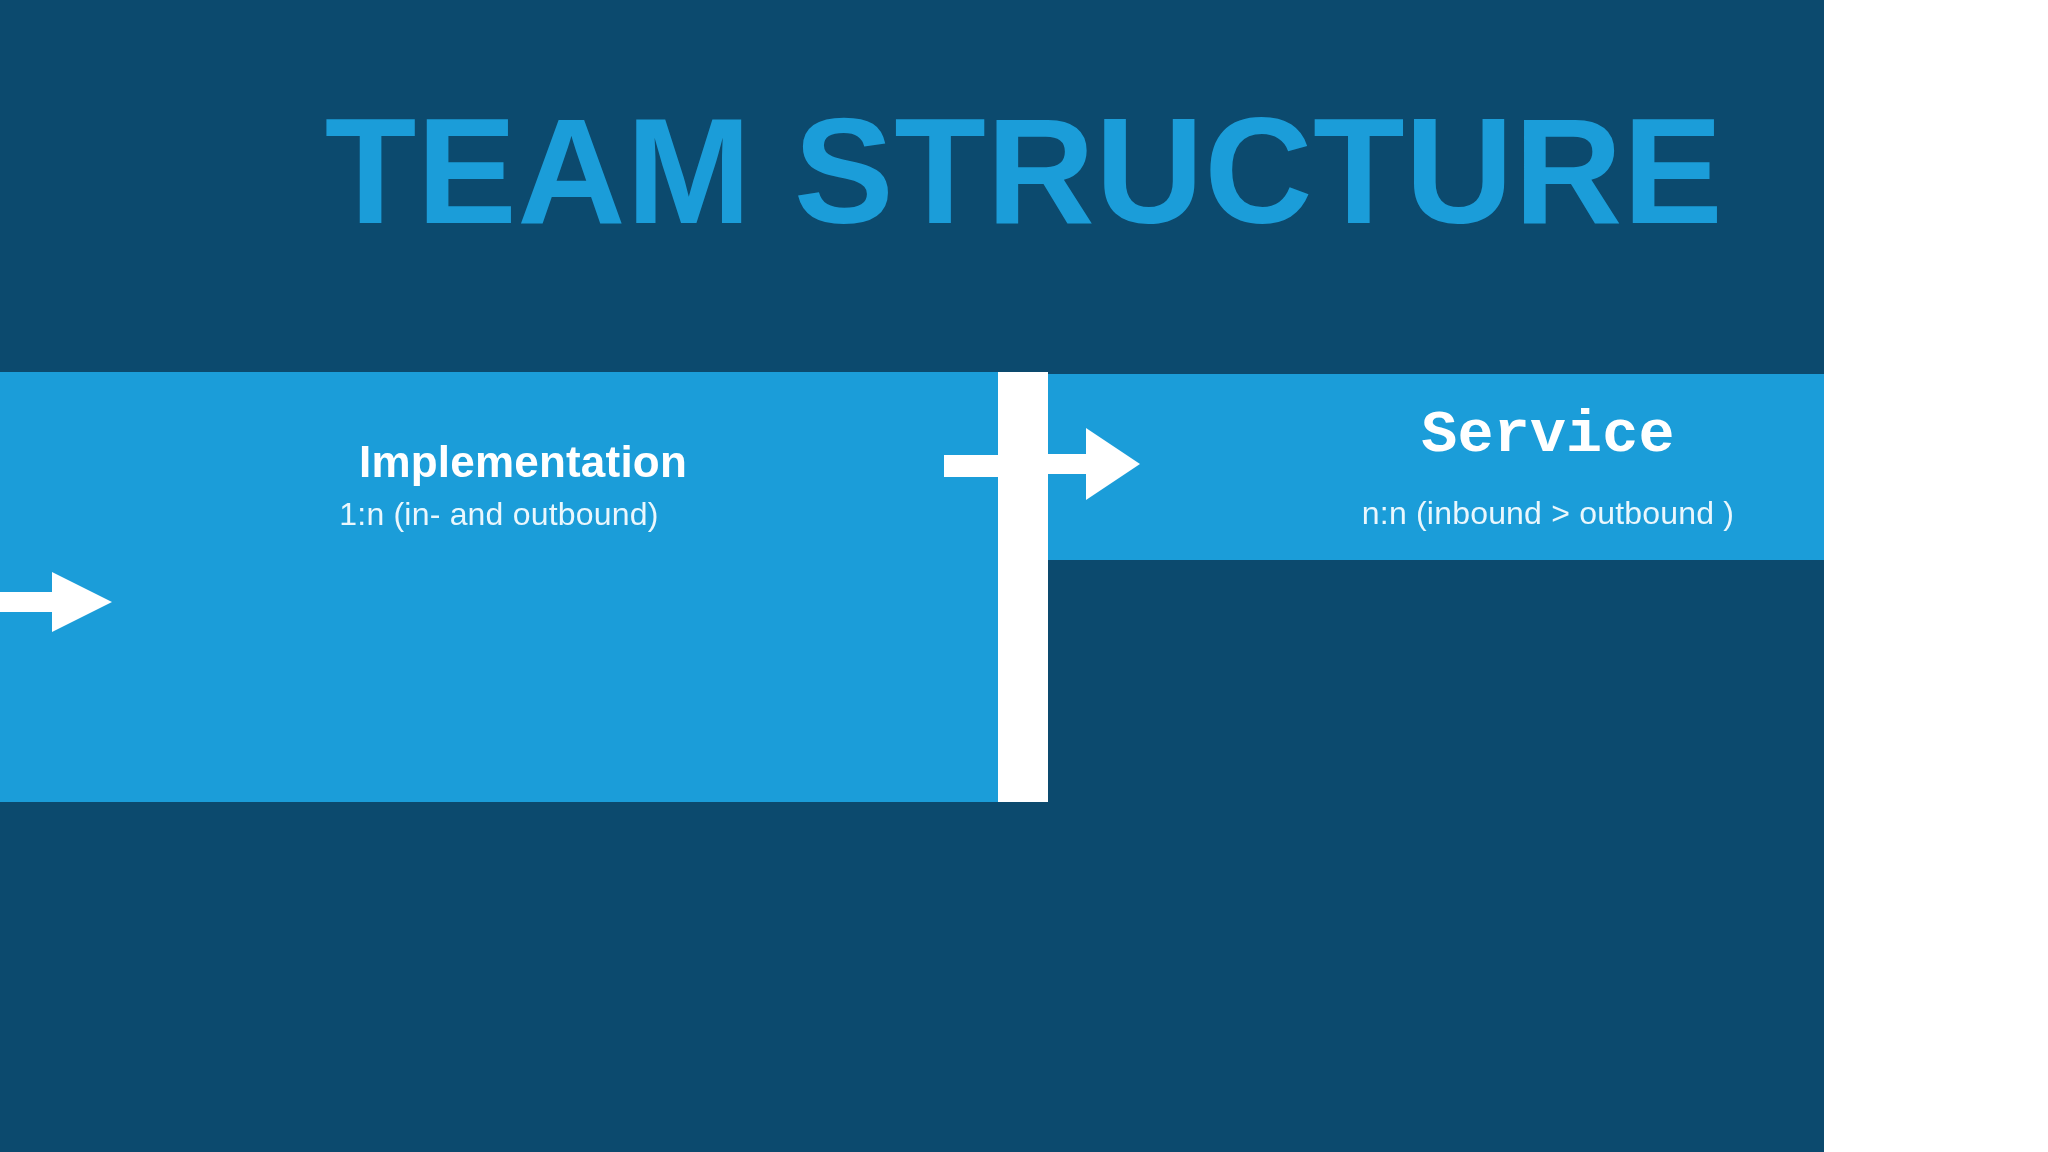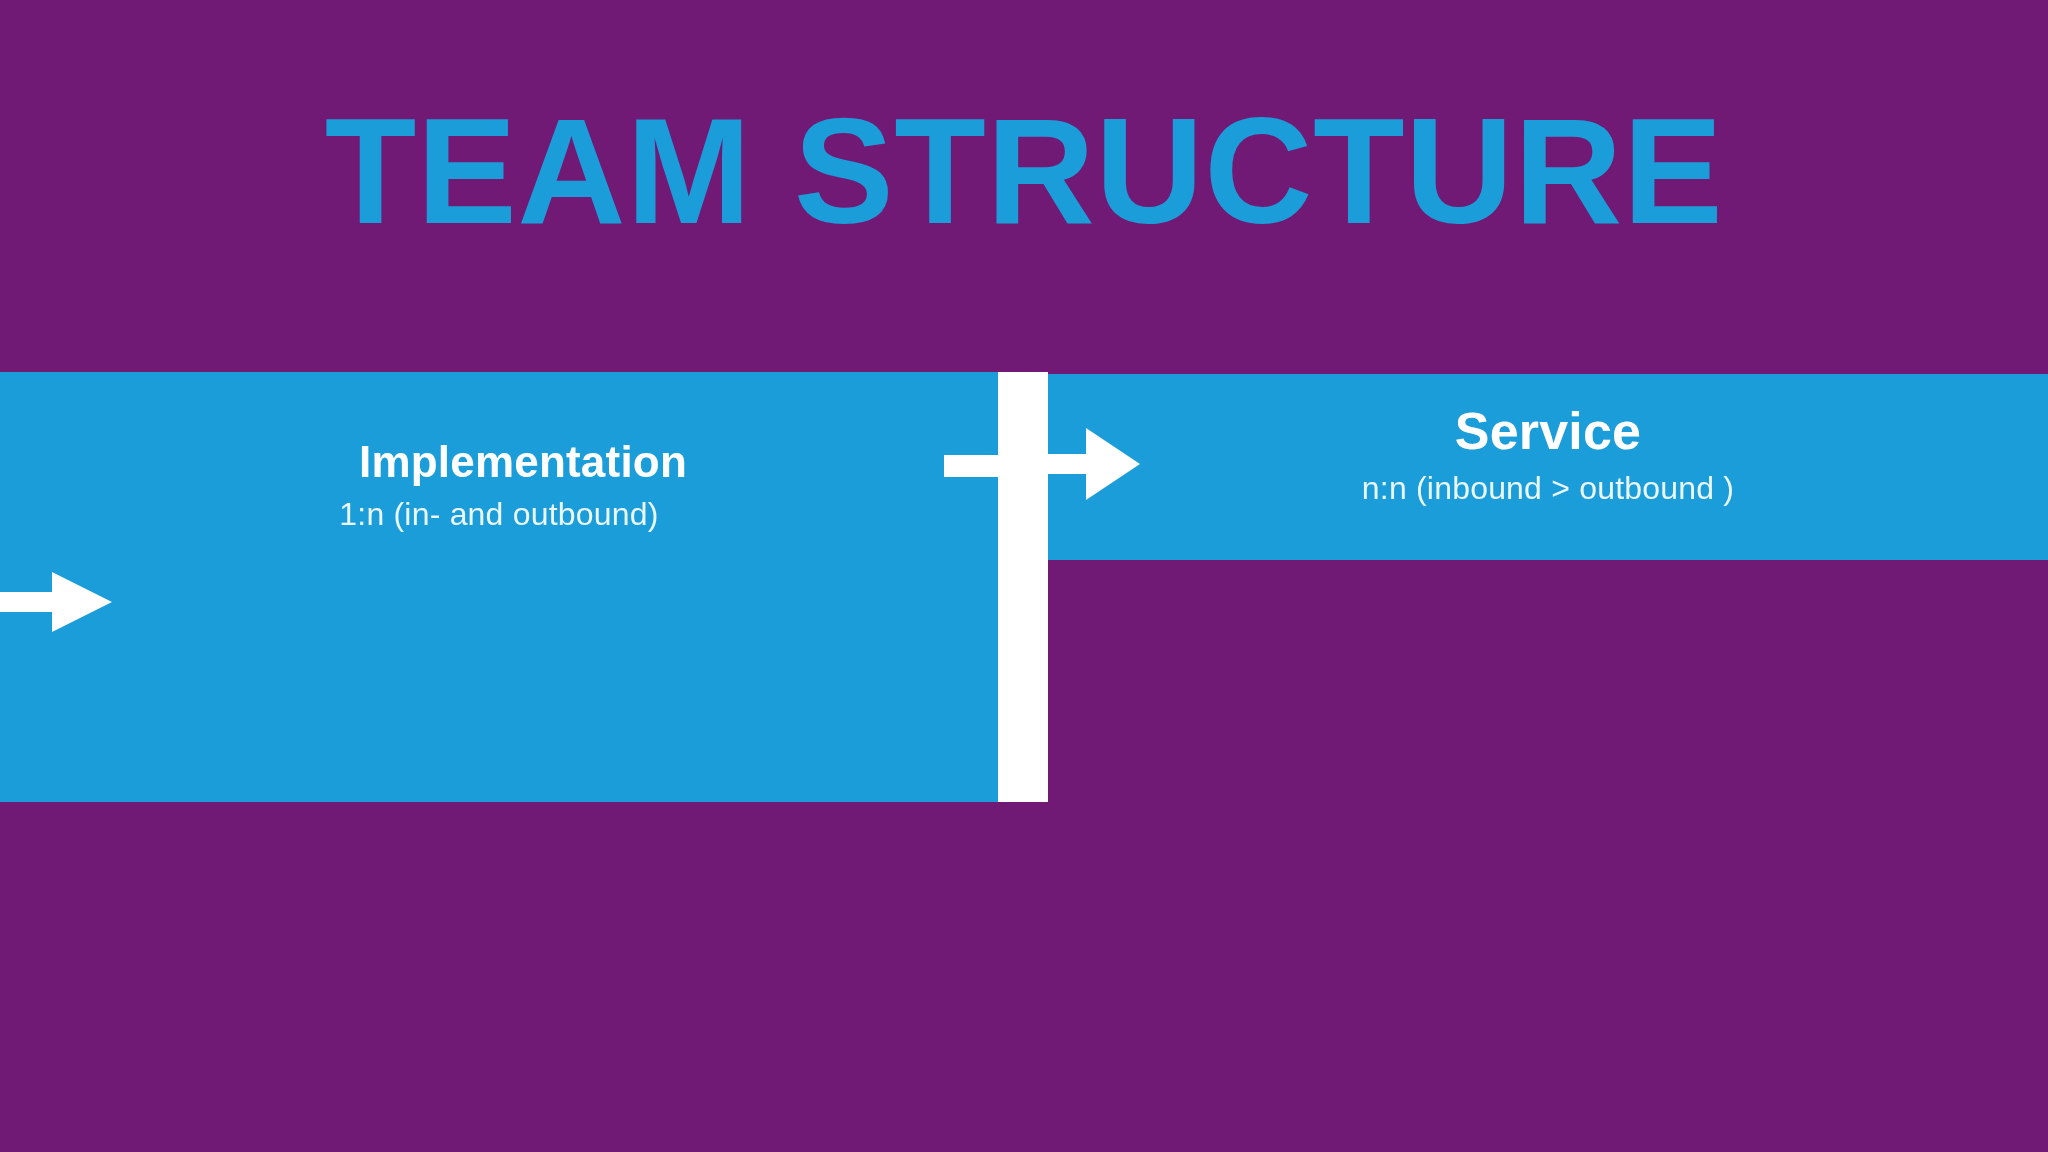--- a/index.html
+++ b/index.html
@@ -5,23 +5,23 @@
   html, body {
     margin: 0;
     padding: 0;
     background: #ffffff;
   }
   body {
     font-family: "Liberation Sans", sans-serif;
   }
   #slide {
     position: relative;
-    width: 2048px;
+    width: 1824px;
     height: 1152px;
-    background: #701a75;
+    background: #0c4a6e;
     overflow: hidden;
   }
 
   
   #title {
     position: absolute;
     left: 0;
     top: 96px;
     width: 2048px;
     text-align: center;
@@ -108,30 +108,31 @@
   #service-text-wrap {
     position: absolute;
     left: 0;
     top: 28px;
     width: 1000px;
     text-align: center;
   }
   #service-title {
     color: #ffffff;
     font-weight: 700;
-    font-size: 52px;
+    font-size: 60px;
     line-height: 1.12;
     letter-spacing: 0.2px;
+    font-family: Liberation Mono, monospace;
   }
   #service-sub {
     color: #eaf7fd;
     font-weight: 400;
     font-size: 32px;
     line-height: 1.3;
-    margin-top: 8px;
+    margin-top: 24px;
     letter-spacing: 0.2px;
   }
 
   
   #service-in-arrow {
     position: absolute;
     left: 1048px;
     top: 428px;
     width: 92px;
     height: 72px;

